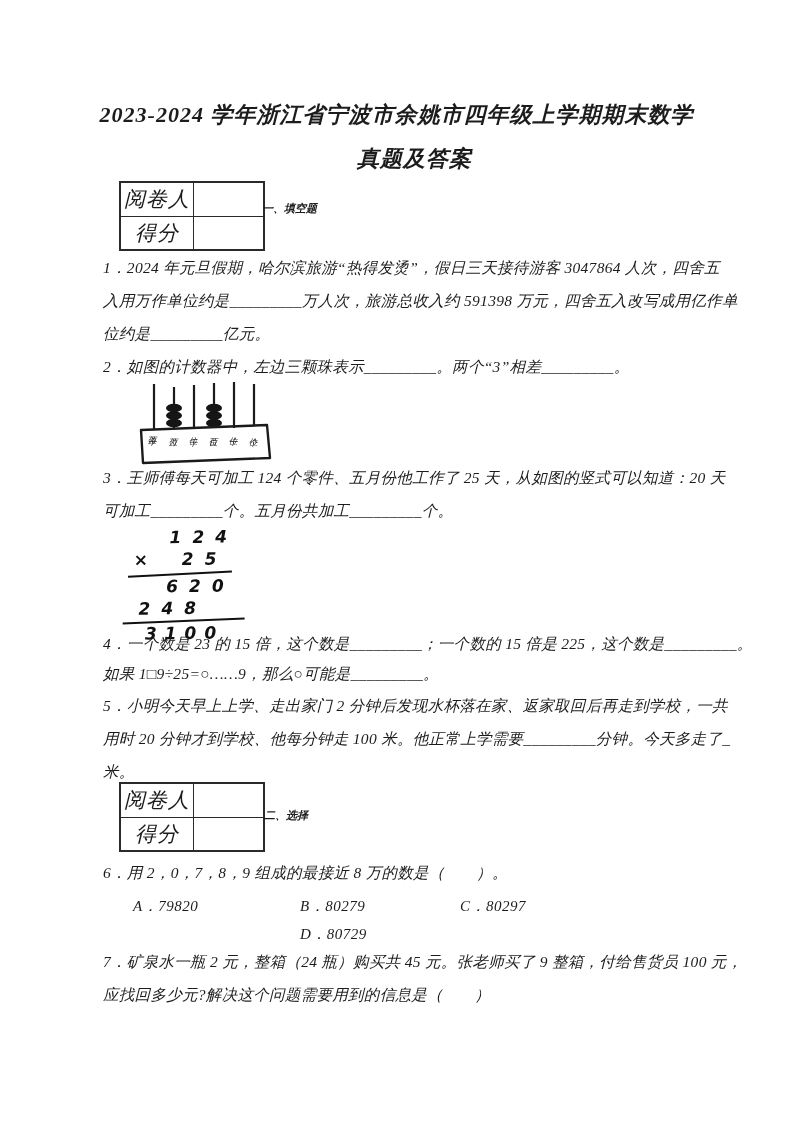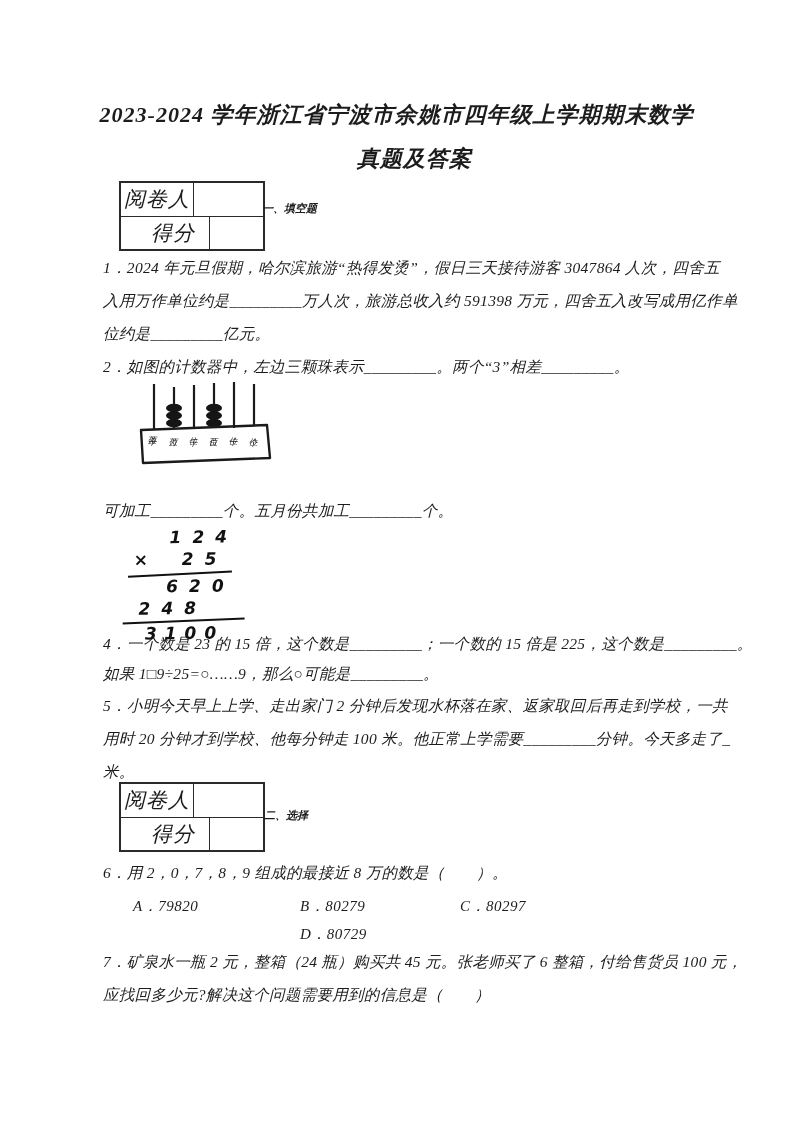--- a/index.html
+++ b/index.html
@@ -26,21 +26,21 @@
     font-weight:bold;font-size:11px;white-space:pre;
   }
   
   .score-box{
     width:146px;height:70px;
     border:2px solid #2a2a2a;
     box-sizing:border-box;
     display:flex;flex-direction:column;
   }
   .sb-row{flex:1;display:flex;}
-  .sb-row + .sb-row{border-top:1.5px solid #2a2a2a;padding-left:16px;}
+  .sb-row + .sb-row{border-top:1.5px solid #2a2a2a;}
   .sb-label{
     width:72px;border-right:1.5px solid #2a2a2a;
     display:flex;align-items:center;justify-content:center;
     font-size:21px;letter-spacing:1px;
   }
   .sb-value{flex:1;}
   
   .counter-fig{width:140px;height:85px;}
   .counter-label{
     position:absolute;
@@ -110,20 +110,21 @@
     </svg>
     
     <span class="counter-label" style="left:12px;top:51px;">十万位</span>
     <span class="counter-label" style="left:33px;top:52px;">万位</span>
     <span class="counter-label" style="left:53px;top:51px;">千位</span>
     <span class="counter-label" style="left:73px;top:52px;">百位</span>
     <span class="counter-label" style="left:93px;top:51px;">十位</span>
     <span class="counter-label" style="left:113px;top:52px;">个位</span>
   </div>
 
+  <div class="abs qline" style="left:103px;top:468px;">3．王师傅每天可加工 124 个零件、五月份他工作了 25 天，从如图的竖式可以知道：20 天</div>
   <div class="abs qline" style="left:103px;top:501px;">可加工_________个。五月份共加工_________个。</div>
 
   <div class="abs mult-fig" style="left:122px;top:527px;">
     <span class="mult-row" style="left:48px;top:0;">124</span>
     <span class="mult-row" style="left:12px;top:22px;letter-spacing:0;">×</span>
     <span class="mult-row" style="left:60px;top:22px;">25</span>
     <span class="mult-line" style="left:6px;top:46px;width:104px;transform:rotate(-2deg);"></span>
     <span class="mult-row" style="left:44px;top:49px;">620</span>
     <span class="mult-row" style="left:16px;top:71px;">248</span>
     <span class="mult-line" style="left:0;top:93px;width:122px;transform:rotate(-1.5deg);"></span>
@@ -149,16 +150,16 @@
   </div>
 
   <div class="abs section-heading" style="left:264px;top:808px;">二、选择</div>
 
   <div class="abs qline" style="left:103px;top:863px;">6．用 2，0，7，8，9 组成的最接近 8 万的数是（　　）。</div>
   <div class="abs opt" style="left:133px;top:897px;">A．79820</div>
   <div class="abs opt" style="left:300px;top:897px;">B．80279</div>
   <div class="abs opt" style="left:460px;top:897px;">C．80297</div>
   <div class="abs opt" style="left:300px;top:925px;">D．80729</div>
 
-  <div class="abs qline" style="left:103px;top:952px;">7．矿泉水一瓶 2 元，整箱（24 瓶）购买共 45 元。张老师买了 6 整箱，付给售货员 100 元，</div>
+  <div class="abs qline" style="left:103px;top:952px;">7．矿泉水一瓶 2 元，整箱（24 瓶）购买共 45 元。张老师买了 9 整箱，付给售货员 100 元，</div>
   <div class="abs qline" style="left:103px;top:985px;">应找回多少元?解决这个问题需要用到的信息是（　　）</div>
 
 </div>
 
 </body></html>

